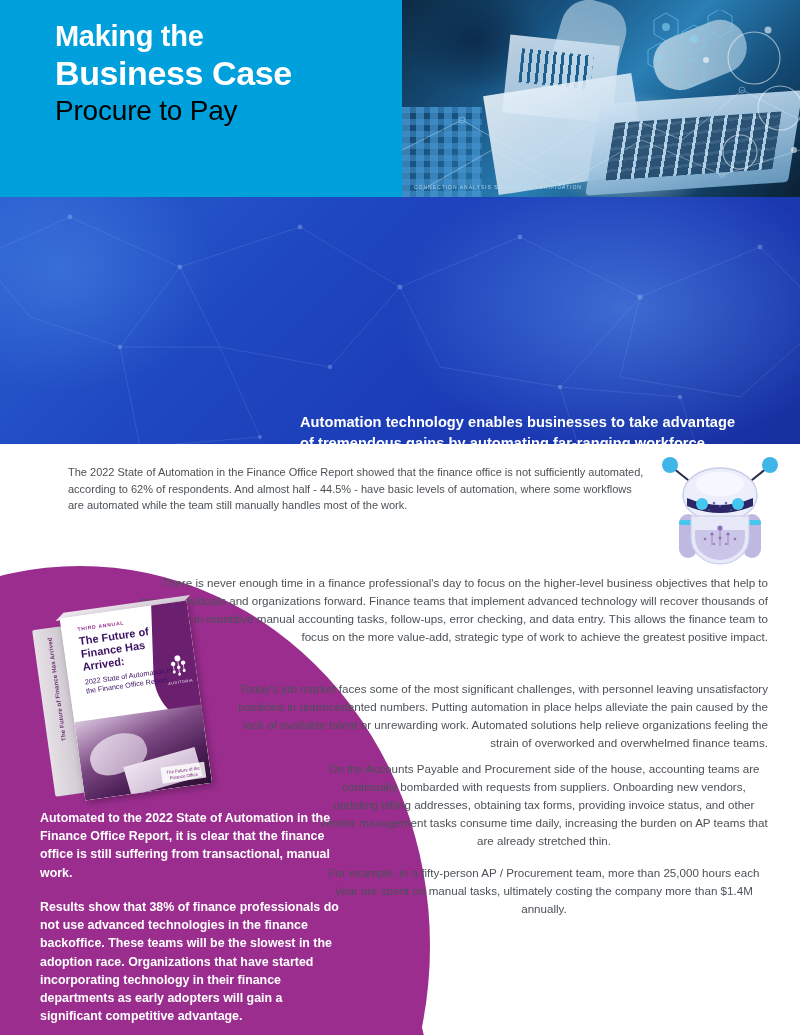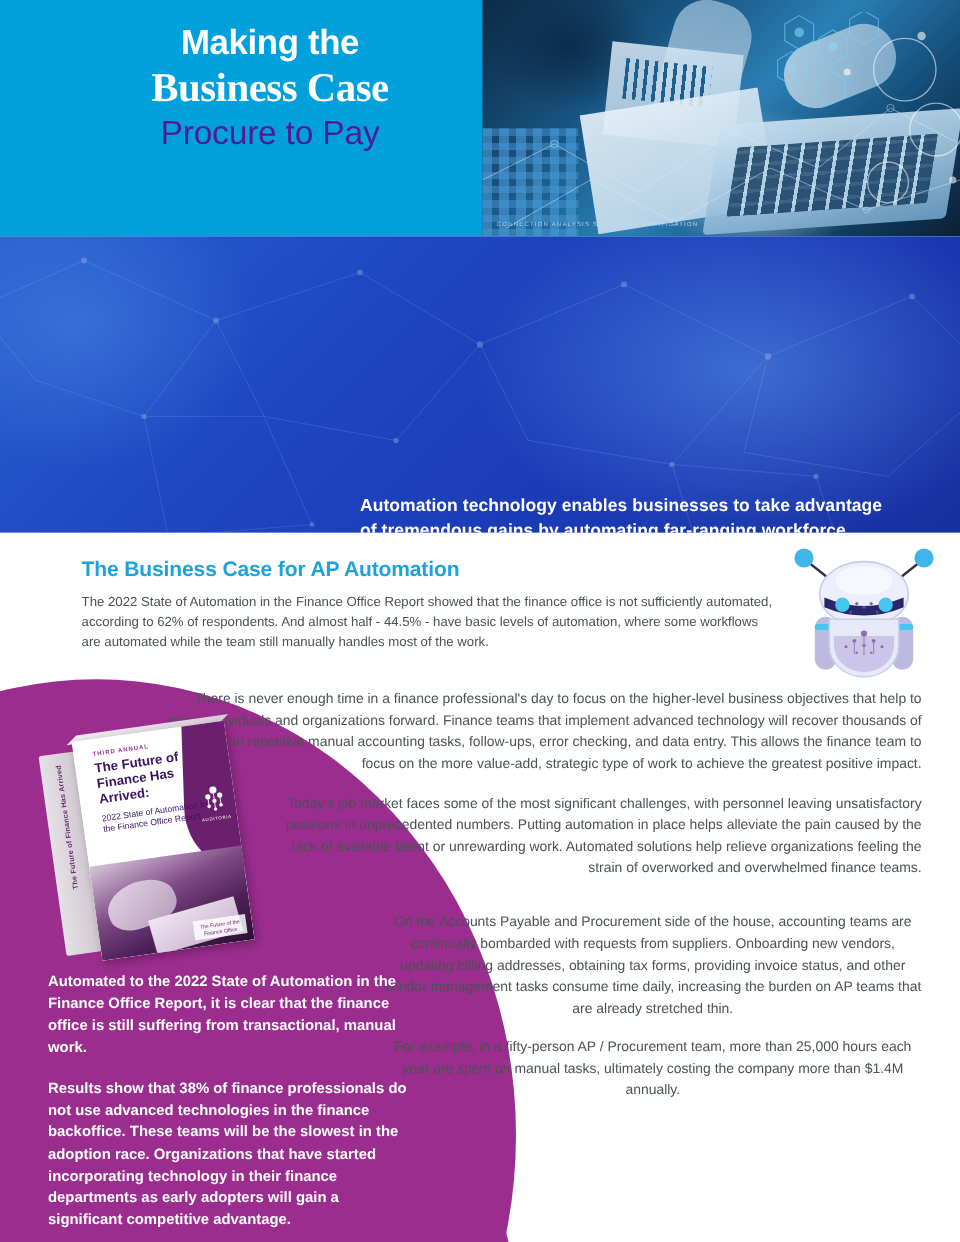--- a/index.html
+++ b/index.html
@@ -6,25 +6,25 @@
   html,body{margin:0;padding:0;background:#ffffff;}
   body{
     font-family:"Liberation Sans", sans-serif;
     width:800px;height:1035px;overflow:hidden;position:relative;
   }
   .page{position:relative;width:800px;height:1035px;overflow:hidden;background:#fff;}
 
   
   .header{position:absolute;left:0;top:0;width:800px;height:197px;background:#00a0dd;overflow:hidden;}
   .header-left{position:absolute;left:0;top:0;width:402px;height:197px;background:#00a0dd;}
-  .header-title{position:absolute;left:55px;top:20px;width:340px;color:#ffffff;text-align:center;}
+  .header-title{position:absolute;left:55px;top:20px;width:340px;color:#ffffff;}
   .ht-l1{font-size:29px;font-weight:bold;line-height:1.16;letter-spacing:-.3px;}
-  .ht-l2{font-size:34px;font-weight:bold;line-height:1.16;letter-spacing:-.4px;font-family:Liberation Serif, serif;}
+  .ht-l2{font-size:34px;font-weight:bold;line-height:1.16;letter-spacing:-.4px;}
   .ht-l3{font-size:31px;font-weight:bold;line-height:1.2;letter-spacing:-.4px;}
-  .ht-l4{font-size:28px;font-weight:normal;line-height:1.3;letter-spacing:-.2px;color:#4c1d95;}
+  .ht-l4{font-size:28px;font-weight:normal;line-height:1.3;letter-spacing:-.2px;color:#000000;}
 
   
   .hero{position:absolute;left:402px;top:0;width:398px;height:197px;overflow:hidden;
         background:
           radial-gradient(ellipse 120px 90px at 58% 78%, rgba(255,255,255,.55), rgba(255,255,255,0) 70%),
           radial-gradient(ellipse 90px 70px at 18% 20%, rgba(10,40,70,.85), rgba(10,40,70,0) 75%),
           linear-gradient(135deg,#0d2a44 0%,#17527f 28%,#2a7fb5 52%,#134a74 75%,#0b2034 100%);}
   .hero-lap{position:absolute;right:6px;bottom:8px;width:200px;height:92px;
       background:linear-gradient(170deg,#cfe3f2 0%,#9dc2de 55%,#6c9fc4 100%);
       transform:skewX(-13deg) rotate(-4deg);border-radius:4px;opacity:.92;}
@@ -78,21 +78,21 @@
   .body-txt{color:#4b5156;font-size:11px;line-height:1.52;}
 
   .sec1{position:absolute;left:68px;top:20px;width:580px;}
   .sec1 .h2{margin-bottom:9px;}
   .sec1 p{margin:0;}
 
   .robot{position:absolute;left:657px;top:10px;width:126px;height:112px;}
 
   .para-right{position:absolute;color:#4b5156;font-size:11.6px;line-height:1.55;text-align:right;}
   .p2{left:140px;top:130px;width:628px;}
-  .p3{left:238px;top:217px;width:530px;}
+  .p3{left:238px;top:236px;width:530px;}
 
   .sec2{position:absolute;left:320px;top:316px;width:448px;text-align:center;}
   .sec2 .h2{margin-bottom:7px;}
   .sec2 p{margin:0 0 14px 0;color:#4b5156;font-size:11.6px;line-height:1.55;}
 
   .purple-copy{position:absolute;left:40px;top:365px;width:300px;color:#ffffff;
      font-size:12.4px;line-height:1.47;font-weight:600;}
   .purple-copy p{margin:0 0 16px 0;}
   .purple-copy b{font-weight:bold;}
 
@@ -304,21 +304,20 @@
           <circle cx="69" cy="90" r="1.1"></circle>
       </g>
       <g stroke="#9b7fc0" stroke-width=".9">
         <line x1="63" y1="76" x2="63" y2="92"></line>
           <line x1="55" y1="81" x2="55" y2="91"></line>
         <line x1="71" y1="81" x2="71" y2="91"></line>
       </g>
     </svg>
 
     <div class="sec1">
-      <div class="h2">The Business Case for AP Automation</div>
       <p class="body-txt">The 2022 State of Automation in the Finance Office Report showed that the finance office is not sufficiently automated, according to 62% of respondents. And almost half - 44.5% - have basic levels of automation, where some workflows are automated while the team still manually handles most of the work.</p>
     </div>
 
     <div class="para-right p2">There is never enough time in a finance professional's day to focus on the higher-level business objectives that help to move individuals and organizations forward. Finance teams that implement advanced technology will recover thousands of lost hours in repetitive manual accounting tasks, follow-ups, error checking, and data entry. This allows the finance team to focus on the more value-add, strategic type of work to achieve the greatest positive impact.</div>
     <div class="para-right p3">Today's job market faces some of the most significant challenges, with personnel leaving unsatisfactory positions in unprecedented numbers. Putting automation in place helps alleviate the pain caused by the lack of available talent or unrewarding work. Automated solutions help relieve organizations feeling the strain of overworked and overwhelmed finance teams.</div>
 
     <div class="sec2">
       <p>On the Accounts Payable and Procurement side of the house, accounting teams are continually bombarded with requests from suppliers. Onboarding new vendors, updating billing addresses, obtaining tax forms, providing invoice status, and other vendor management tasks consume time daily, increasing the burden on AP teams that are already stretched thin.</p>
       <p>For example, in a fifty-person AP / Procurement team, more than 25,000 hours each year are spent on manual tasks, ultimately costing the company more than $1.4M annually.</p>
     </div>

